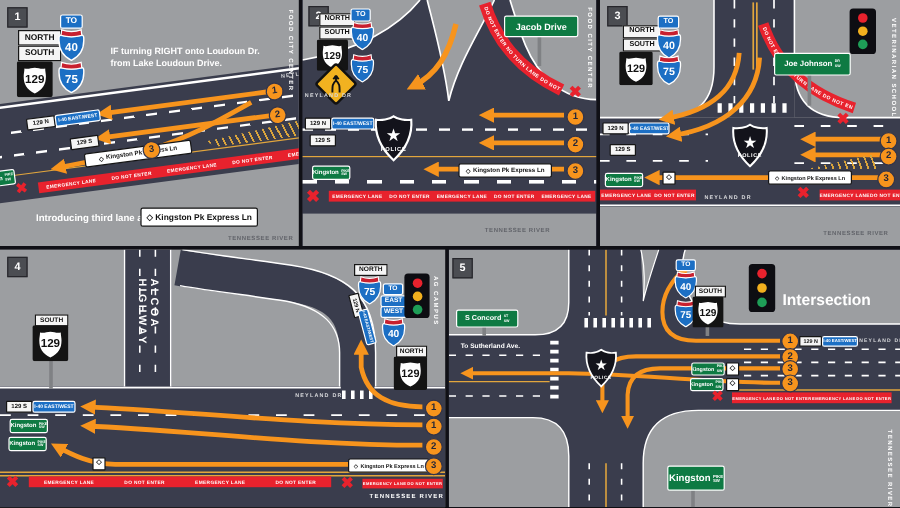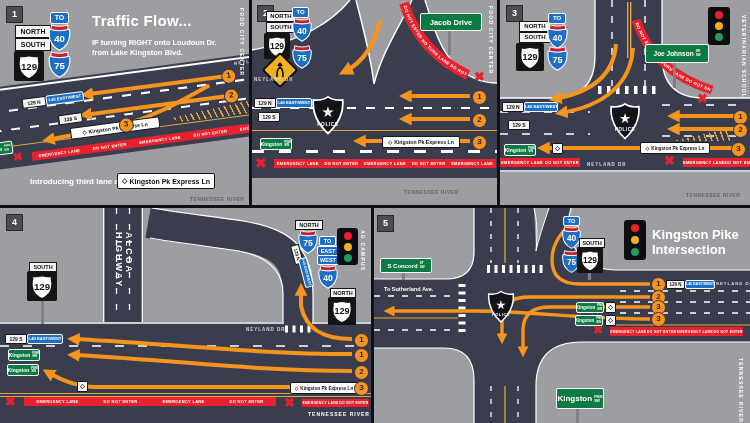--- a/index.html
+++ b/index.html
@@ -104,23 +104,22 @@
     <svg class="abs" style="left:46px;top:23px" width="27" height="28" viewBox="0 0 36 38">
       <path d="M18 37 C9 32.5 4 25 4 14.5 L4 11.5 C4 9 5.6 8 7.6 8.6 C11 9.6 14.5 10.1 18 10.1 C21.5 10.1 25 9.6 28.4 8.6 C30.4 8 32 9 32 11.5 L32 14.5 C32 25 27 32.5 18 37 Z" fill="#1c6fc4" stroke="#fff" stroke-width="1.6"></path>
       <path d="M6.2 8.9 C10 9.9 14 10.4 18 10.4 C22 10.4 26 9.9 29.8 8.9 L29 2.6 C25.4 3.9 21.7 4.55 18 4.55 C14.3 4.55 10.6 3.9 7 2.6 Z" fill="#c8202f" stroke="#fff" stroke-width="1.4"></path>
       <text x="18" y="26" text-anchor="middle" font-size="13" font-weight="bold" fill="#fff">40</text>
     </svg>
     <svg class="abs" style="left:46px;top:50px" width="27" height="28" viewBox="0 0 36 38">
       <path d="M18 37 C9 32.5 4 25 4 14.5 L4 11.5 C4 9 5.6 8 7.6 8.6 C11 9.6 14.5 10.1 18 10.1 C21.5 10.1 25 9.6 28.4 8.6 C30.4 8 32 9 32 11.5 L32 14.5 C32 25 27 32.5 18 37 Z" fill="#1c6fc4" stroke="#fff" stroke-width="1.6"></path>
       <path d="M6.2 8.9 C10 9.9 14 10.4 18 10.4 C22 10.4 26 9.9 29.8 8.9 L29 2.6 C25.4 3.9 21.7 4.55 18 4.55 C14.3 4.55 10.6 3.9 7 2.6 Z" fill="#c8202f" stroke="#fff" stroke-width="1.4"></path>
       <text x="18" y="26" text-anchor="middle" font-size="13" font-weight="bold" fill="#fff">75</text>
     </svg>
-    <div class="abs" style="left:92px;top:12px;font-size:15px;font-weight:bold;color:#fff;letter-spacing:.3px">Traffic Flow...</div>
     <div class="abs" style="left:92px;top:38px;font-size:7.5px;font-weight:bold;color:#fff">IF turning RIGHT onto Loudoun Dr.</div>
-    <div class="abs" style="left:92px;top:48px;font-size:7.5px;font-weight:bold;color:#fff">from Lake Kingston Blvd.</div>
+    <div class="abs" style="left:92px;top:48px;font-size:7.5px;font-weight:bold;color:#fff">from Lake Loudoun Drive.</div>
     <div class="abs vtext" style="right:4px;top:8px">FOOD CITY CENTER</div>
     <div class="abs" style="left:30px;top:177px;font-size:8px;font-weight:bold;color:#fff">Introducing third lane as</div>
     <div class="abs xsign" style="left:117px;top:173px;width:96px;height:14px;font-size:7px">
       <span>◇</span>
       <span>Kingston Pk Express Ln</span>
     </div>
     <div class="abs" style="left:190px;top:196px;font-size:5px;font-weight:bold;color:#63656b;letter-spacing:.5px">TENNESSEE RIVER</div>
   </div>
 
   <div class="panel" style="left:252px;top:0;width:245px;height:205px;background:#3a3d4d">
@@ -458,21 +457,20 @@
     <svg class="abs" style="left:203px;top:39px" width="26" height="26" viewBox="0 0 34 34">
       <rect width="34" height="34" rx="2" fill="#141414"></rect>
       <path d="M17 30.5 C9.5 27 6.5 22 6.5 14.5 C6.5 12 7.2 9.2 7.2 6.8 C10.5 8 13.5 6.2 17 6.2 C20.5 6.2 23.5 8 26.8 6.8 C26.8 9.2 27.5 12 27.5 14.5 C27.5 22 24.5 27 17 30.5 Z" fill="#fff"></path>
       <text x="17" y="21" text-anchor="middle" font-size="11" font-weight="bold" fill="#111">129</text>
     </svg>
     <div class="abs tlight" style="left:250px;top:12px;width:22px;height:36px">
       <i style="background:#e8222d"></i>
         <i style="background:#f2b01e"></i>
         <i style="background:#1e9e57"></i>
     </div>
-    <div class="abs" style="left:278px;top:19px;font-size:13px;font-weight:bold;color:#fff">Kingston Pike</div>
     <div class="abs" style="left:278px;top:34px;font-size:13px;font-weight:bold;color:#fff">Intersection</div>
     <div class="abs nbadge" style="left:277px;top:69px">1</div>
     <div class="abs nbadge" style="left:277px;top:82px">2</div>
     <div class="abs nbadge" style="left:277px;top:92px">3</div>
     <div class="abs nbadge" style="left:277px;top:104px">3</div>
     <div class="abs wsign" style="left:292px;top:72px;width:17px;height:7px;font-size:4.5px;line-height:7px">129 N</div>
     <div class="abs bsign" style="left:311px;top:72px;width:28px;height:7px;font-size:3.6px;line-height:7px">I-40 EAST/WEST</div>
     <div class="abs roadtxt" style="left:342px;top:73px;font-size:4.2px">NEYLAND DR</div>
     <div class="abs gsign" style="left:202px;top:94px;width:26px;height:9px;font-size:4.5px">
       <span>Kingston</span>

